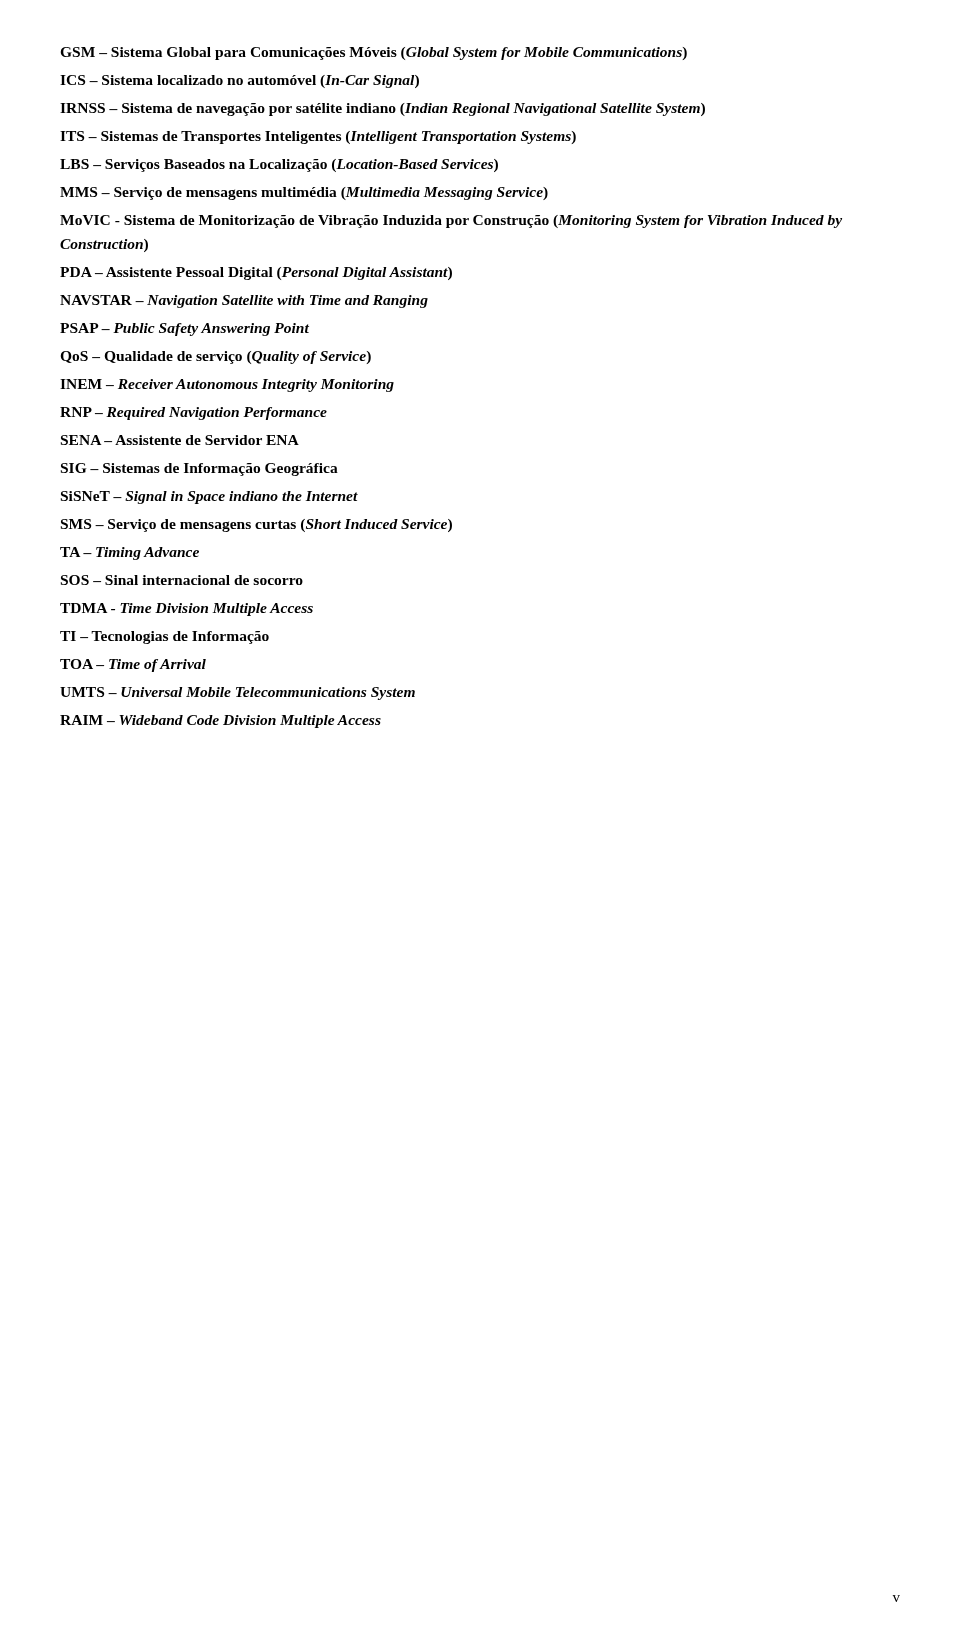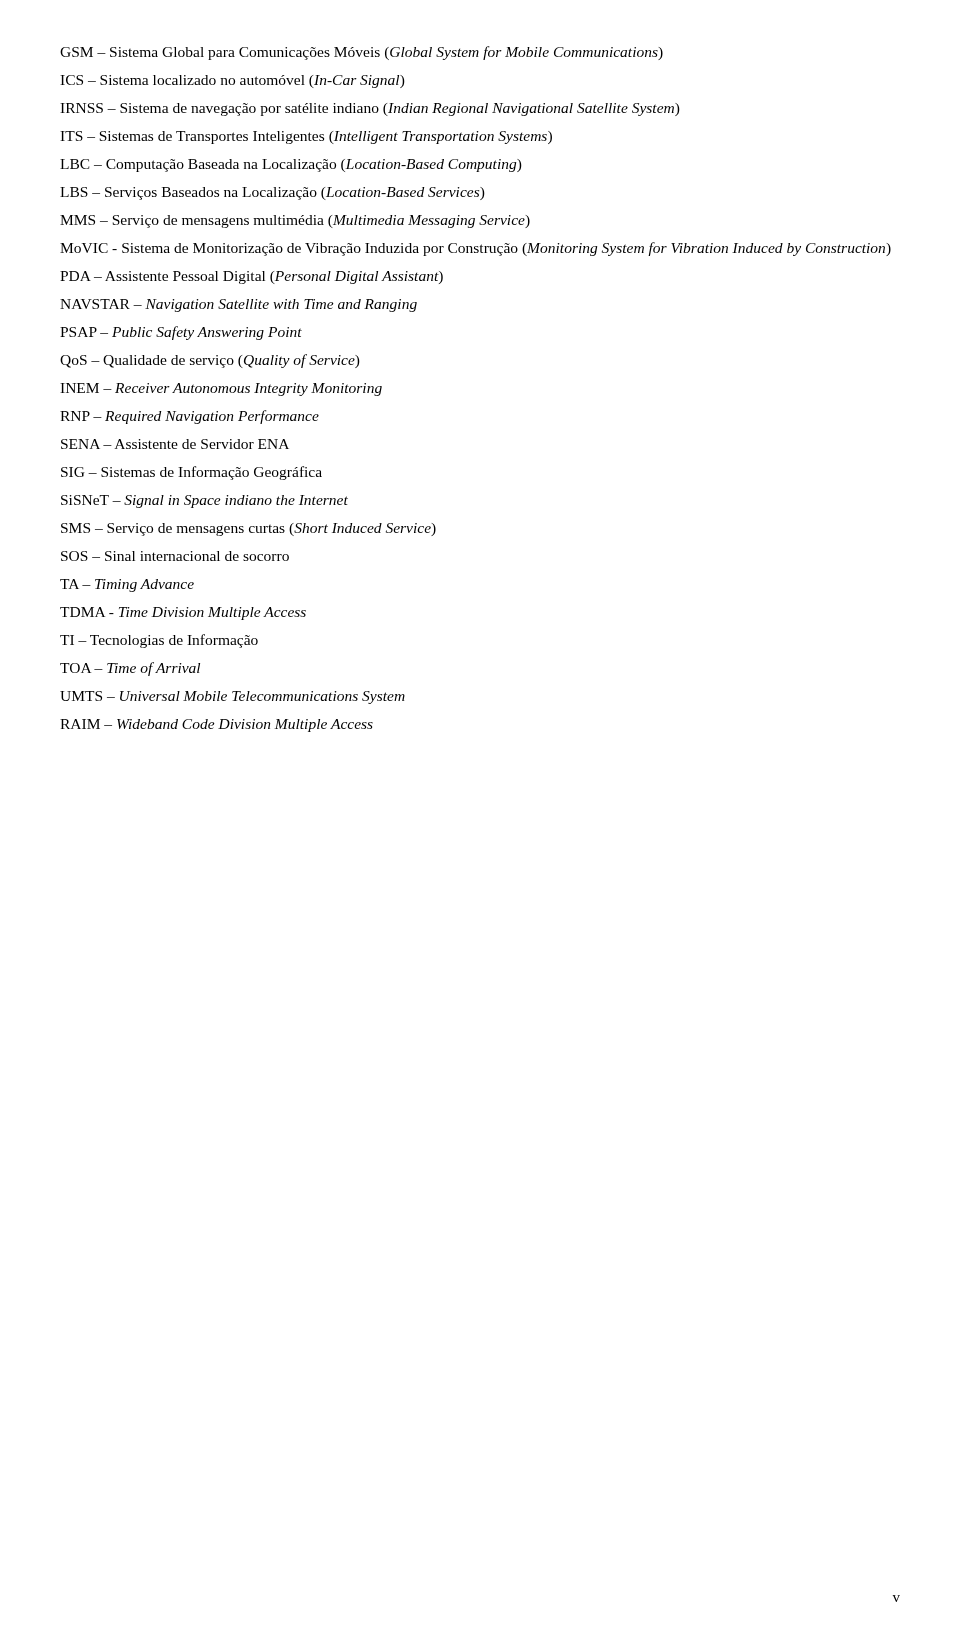--- a/index.html
+++ b/index.html
@@ -15,20 +15,21 @@
       font-family: "Times New Roman", Times, serif;
       font-size: 15.5px;
       line-height: 1.55;
       color: #000000;
       padding: 40px 60px 40px 60px;
       position: relative;
     }
 
     .content-block {
       max-width: 840px;
+      font-weight: bold;
     }
 
     .entry {
       margin-bottom: 4px;
     }
 
     .entry p {
       text-align: left;
     }
 
@@ -52,23 +53,20 @@
       <p><span>GSM – Sistema Global para Comunicações Móveis (</span><span class="italic">Global System for Mobile Communications</span><span>)</span></p>
     </div>
     <div class="entry">
       <p><span>ICS – Sistema localizado no automóvel (</span><span class="italic">In-Car Signal</span><span>)</span></p>
     </div>
     <div class="entry">
       <p><span>IRNSS – Sistema de navegação por satélite indiano (</span><span class="italic">Indian Regional Navigational Satellite System</span><span>)</span></p>
     </div>
     <div class="entry">
       <p><span>ITS – Sistemas de Transportes Inteligentes (</span><span class="italic">Intelligent Transportation Systems</span><span>)</span></p>
-    </div>
-    <div class="entry">
-      <p><span>LBC – Computação Baseada na Localização (</span><span class="italic">Location-Based Computing</span><span>)</span></p>
     </div>
     <div class="entry">
       <p><span>LBS – Serviços Baseados na Localização (</span><span class="italic">Location-Based Services</span><span>)</span></p>
     </div>
     <div class="entry">
       <p><span>MMS – Serviço de mensagens multimédia (</span><span class="italic">Multimedia Messaging Service</span><span>)</span></p>
     </div>
     <div class="entry">
       <p><span>MoVIC - Sistema de Monitorização de Vibração Induzida por Construção (</span><span class="italic">Monitoring System for Vibration Induced by Construction</span><span>)</span></p>
     </div>
@@ -96,24 +94,24 @@
     <div class="entry">
       <p><span>SIG – Sistemas de Informação Geográfica</span></p>
     </div>
     <div class="entry">
       <p><span>SiSNeT – </span><span class="italic">Signal in Space indiano the Internet</span></p>
     </div>
     <div class="entry">
       <p><span>SMS – Serviço de mensagens curtas (</span><span class="italic">Short Induced Service</span><span>)</span></p>
     </div>
     <div class="entry">
-      <p><span>SOS – Sinal internacional de socorro</span></p>
+      <p><span>TA – </span><span class="italic">Timing Advance</span></p>
     </div>
     <div class="entry">
-      <p><span>TA – </span><span class="italic">Timing Advance</span></p>
+      <p><span>SOS – Sinal internacional de socorro</span></p>
     </div>
     <div class="entry">
       <p><span>TDMA - </span><span class="italic">Time Division Multiple Access</span></p>
     </div>
     <div class="entry">
       <p><span>TI – Tecnologias de Informação</span></p>
     </div>
     <div class="entry">
       <p><span>TOA – </span><span class="italic">Time of Arrival</span></p>
     </div>

